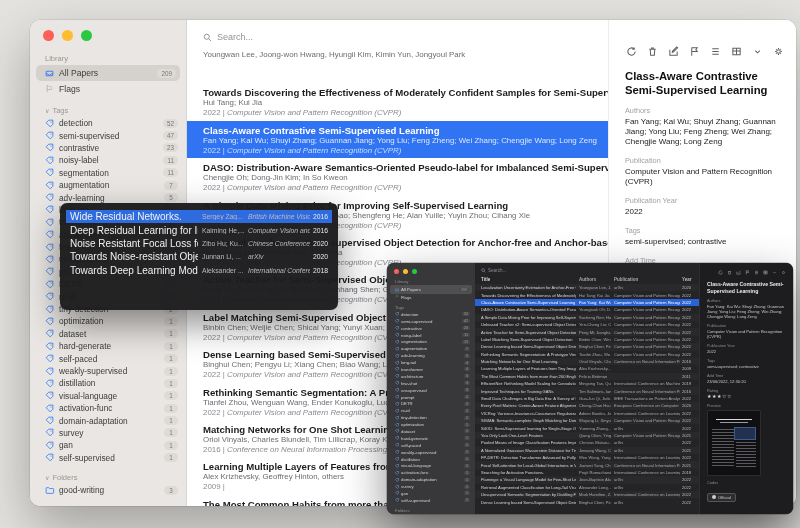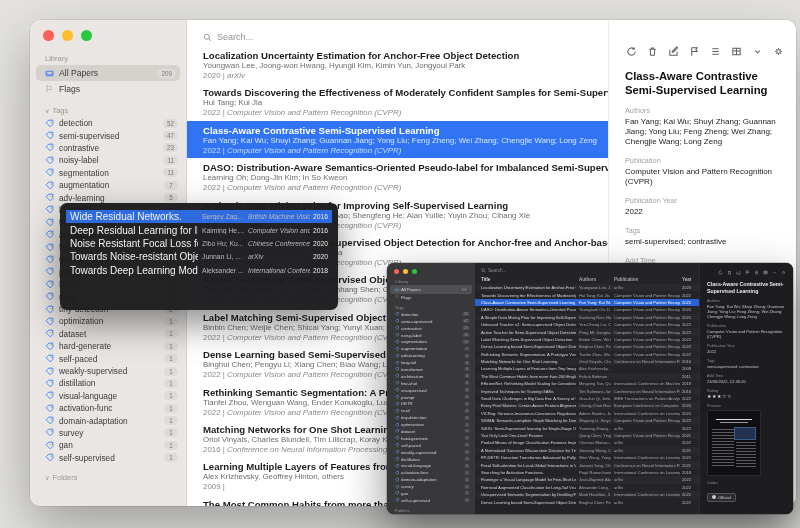--- a/index.html
+++ b/index.html
@@ -356,41 +356,45 @@
               <circle cx="8" cy="4" r="0.8" fill="#3b82f6" stroke="none"></circle>
             </svg>
             <span class="lbl">self-supervised</span>
             <span class="cnt">1</span>
           </div>
         </div>
       <div class="sec-label">
         <span class="chev">∨</span>
         <span>Folders</span>
       </div>
+      <div>
+
+      <div class="srow">
+            <svg class="ticon" viewBox="0 0 12 12" fill="none" stroke="#3b82f6" stroke-width="1.2">
+              <path d="M1.5 3.2 q0-1 1-1 h2.6 l1 1.2 h4.4 q1 0 1 1 v4.4 q0 1 -1 1 h-8 q-1 0 -1 -1 z"></path>
+            </svg>
+            <span class="lbl">good-writing</span>
+            <span class="cnt">3</span>
+          </div>
+        </div>
     </div>
   </div>
 
   <div class="list">
     <div class="searchbar">
       <svg width="9" height="9" viewBox="0 0 12 12" fill="none" stroke="#93929a" stroke-width="1.3">
         <circle cx="5" cy="5" r="3.4"></circle>
           <path d="M7.6 7.6 L10.6 10.6"></path>
       </svg>
       <span>Search...</span>
     </div>
     <div class="plist">
 
     <div class="prow">
-          <div class="pt">Localization Uncertainty Estimation for Anchor-Free Object Detection</div>
           <div class="pa">Youngwan Lee, Joong-won Hwang, Hyungil Kim, Kimin Yun, Jongyoul Park</div>
-          <div class="pm">
-            <span>2020</span>
-            <span>|</span>
-            <span class="ven">arXiv</span>
-          </div>
         </div>
         <div class="prow">
           <div class="pt">Towards Discovering the Effectiveness of Moderately Confident Samples for Semi-Supervised Learning</div>
           <div class="pa">Hui Tang; Kui Jia</div>
           <div class="pm">
             <span>2022</span>
             <span>|</span>
             <span class="ven">Computer Vision and Pattern Recognition (CVPR)</span>
           </div>
         </div>
@@ -398,21 +402,21 @@
           <div class="pt">Class-Aware Contrastive Semi-Supervised Learning</div>
           <div class="pa">Fan Yang; Kai Wu; Shuyi Zhang; Guannan Jiang; Yong Liu; Feng Zheng; Wei Zhang; Chengjie Wang; Long Zeng</div>
           <div class="pm">
             <span>2022</span>
             <span>|</span>
             <span class="ven">Computer Vision and Pattern Recognition (CVPR)</span>
           </div>
         </div>
         <div class="prow">
           <div class="pt">DASO: Distribution-Aware Semantics-Oriented Pseudo-label for Imbalanced Semi-Supervised Learning</div>
-          <div class="pa">Learning Oh; Dong-Jin Kim; In So Kweon</div>
+          <div class="pa">Chengjie Oh; Dong-Jin Kim; In So Kweon</div>
           <div class="pm">
             <span>2022</span>
             <span>|</span>
             <span class="ven">Computer Vision and Pattern Recognition (CVPR)</span>
           </div>
         </div>
         <div class="prow">
           <div class="pt">A Simple Data Mixing Prior for Improving Self-Supervised Learning</div>
           <div class="pa">Sucheng Ren; Huiyu Wang; Zhengqi Gao; Shengfeng He; Alan Yuille; Yuyin Zhou; Cihang Xie</div>
           <div class="pm">

